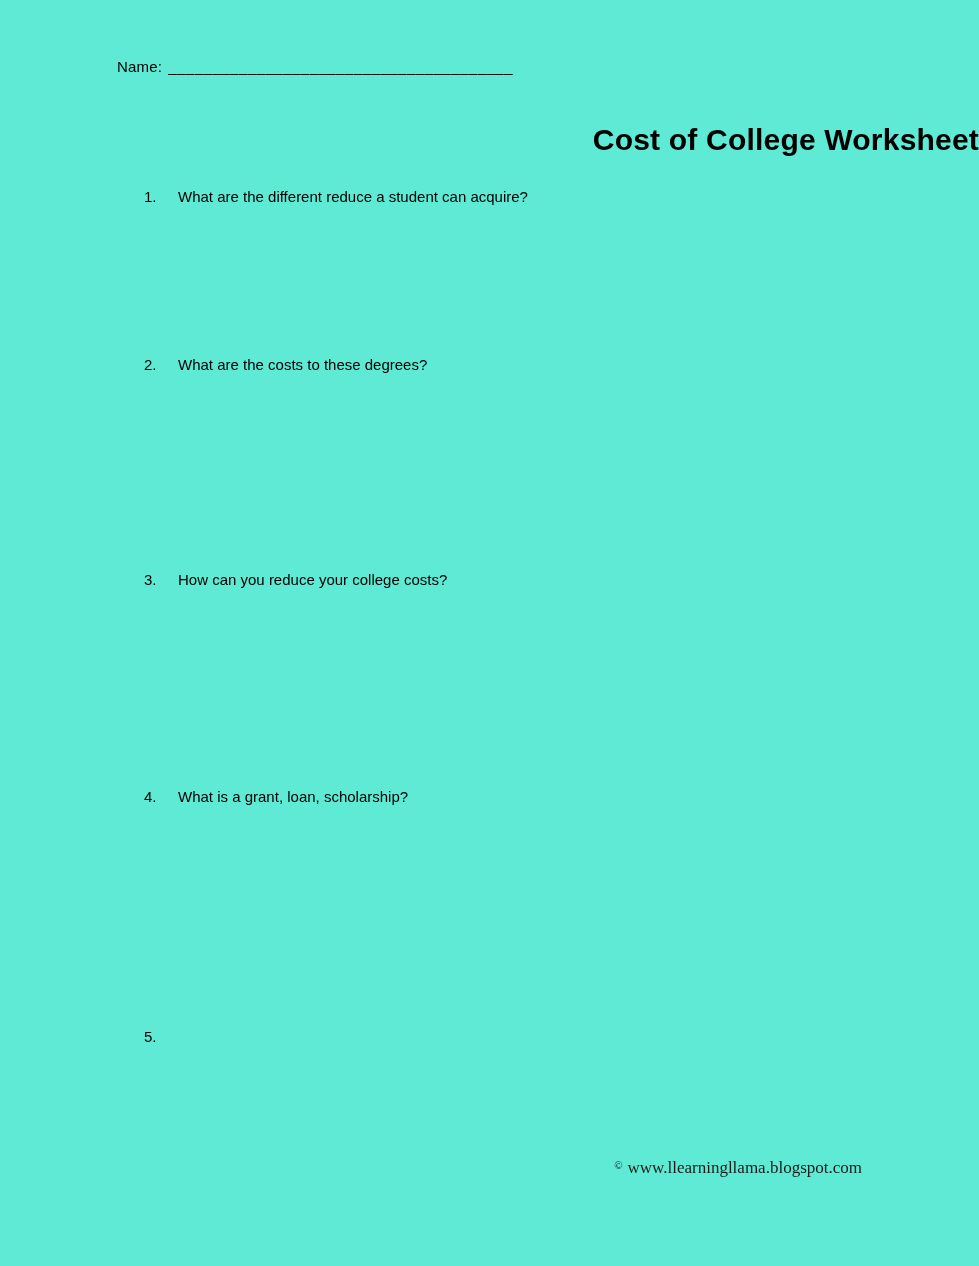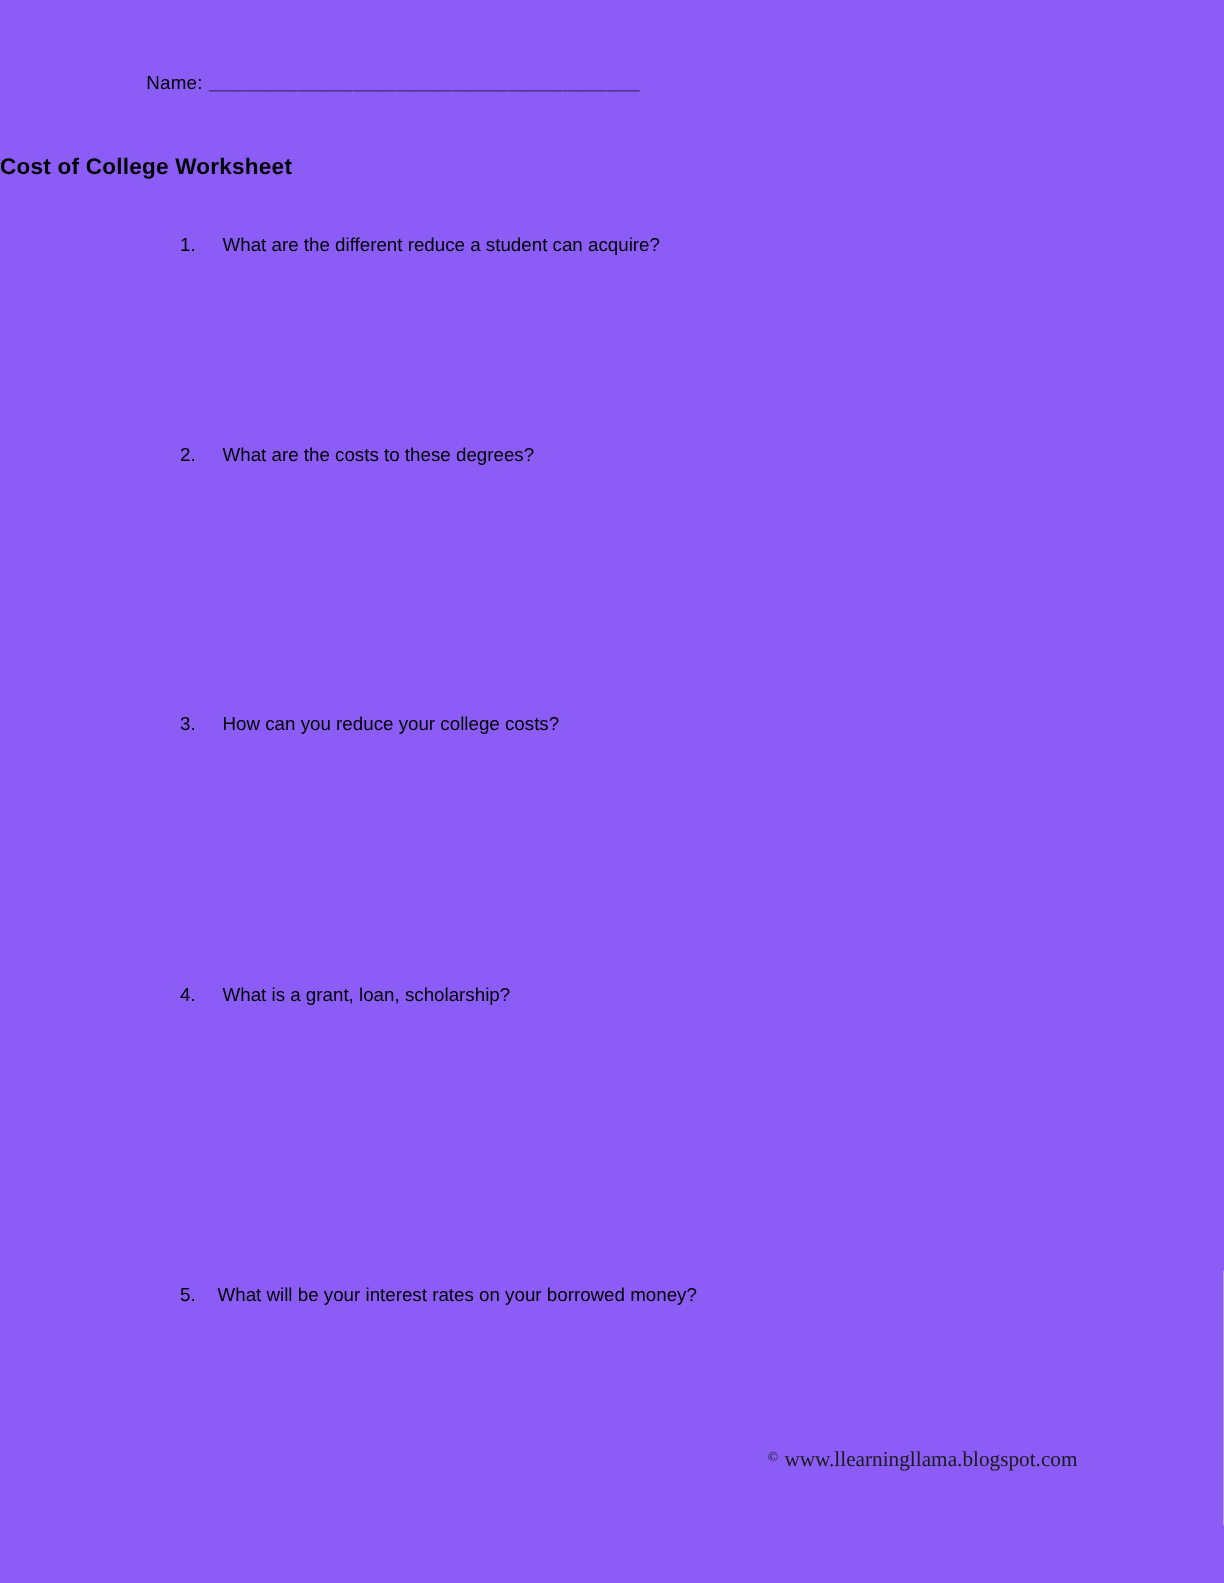--- a/index.html
+++ b/index.html
@@ -4,21 +4,21 @@
 <style>
   html, body {
     margin: 0;
     padding: 0;
     background: #ffffff;
   }
   .page {
     position: relative;
     width: 979px;
     height: 1266px;
-    background: #8b5cf6;
+    background: #5eead4;
     font-family: "Liberation Sans", sans-serif;
     color: #000000;
     overflow: hidden;
   }
   .header-row {
     position: absolute;
     top: 58px;
     left: 117px;
     right: 117px;
     display: flex;
@@ -27,29 +27,28 @@
     letter-spacing: 0.2px;
     white-space: nowrap;
   }
   .field {
     display: flex;
     align-items: baseline;
     gap: 6px;
   }
   .blank {
     letter-spacing: 0.5px;
-    font-style: italic;
   }
   .title {
     position: absolute;
     top: 123px;
     left: 0;
     width: 100%;
-    text-align: left;
-    font-size: 18px;
+    text-align: right;
+    font-size: 30px;
     font-weight: bold;
     letter-spacing: 0.2px;
   }
   .question {
     position: absolute;
     left: 144px;
     right: 100px;
     display: flex;
     font-size: 15px;
     line-height: 1.35;
@@ -114,21 +113,20 @@
     <span>How can you reduce your college costs?</span>
   </div>
 
   <div class="question q4">
     <span class="q-num">4.</span>
     <span>What is a grant, loan, scholarship?</span>
   </div>
 
   <div class="question q5">
     <span class="q-num tight">5.</span>
-    <span>What will be your interest rates on your borrowed money?</span>
   </div>
 
   <div class="footer">
     <span class="copyright-sign">©</span>
     <span>www.llearningllama.blogspot.com</span>
   </div>
 
 </div>
 
 </body></html>

